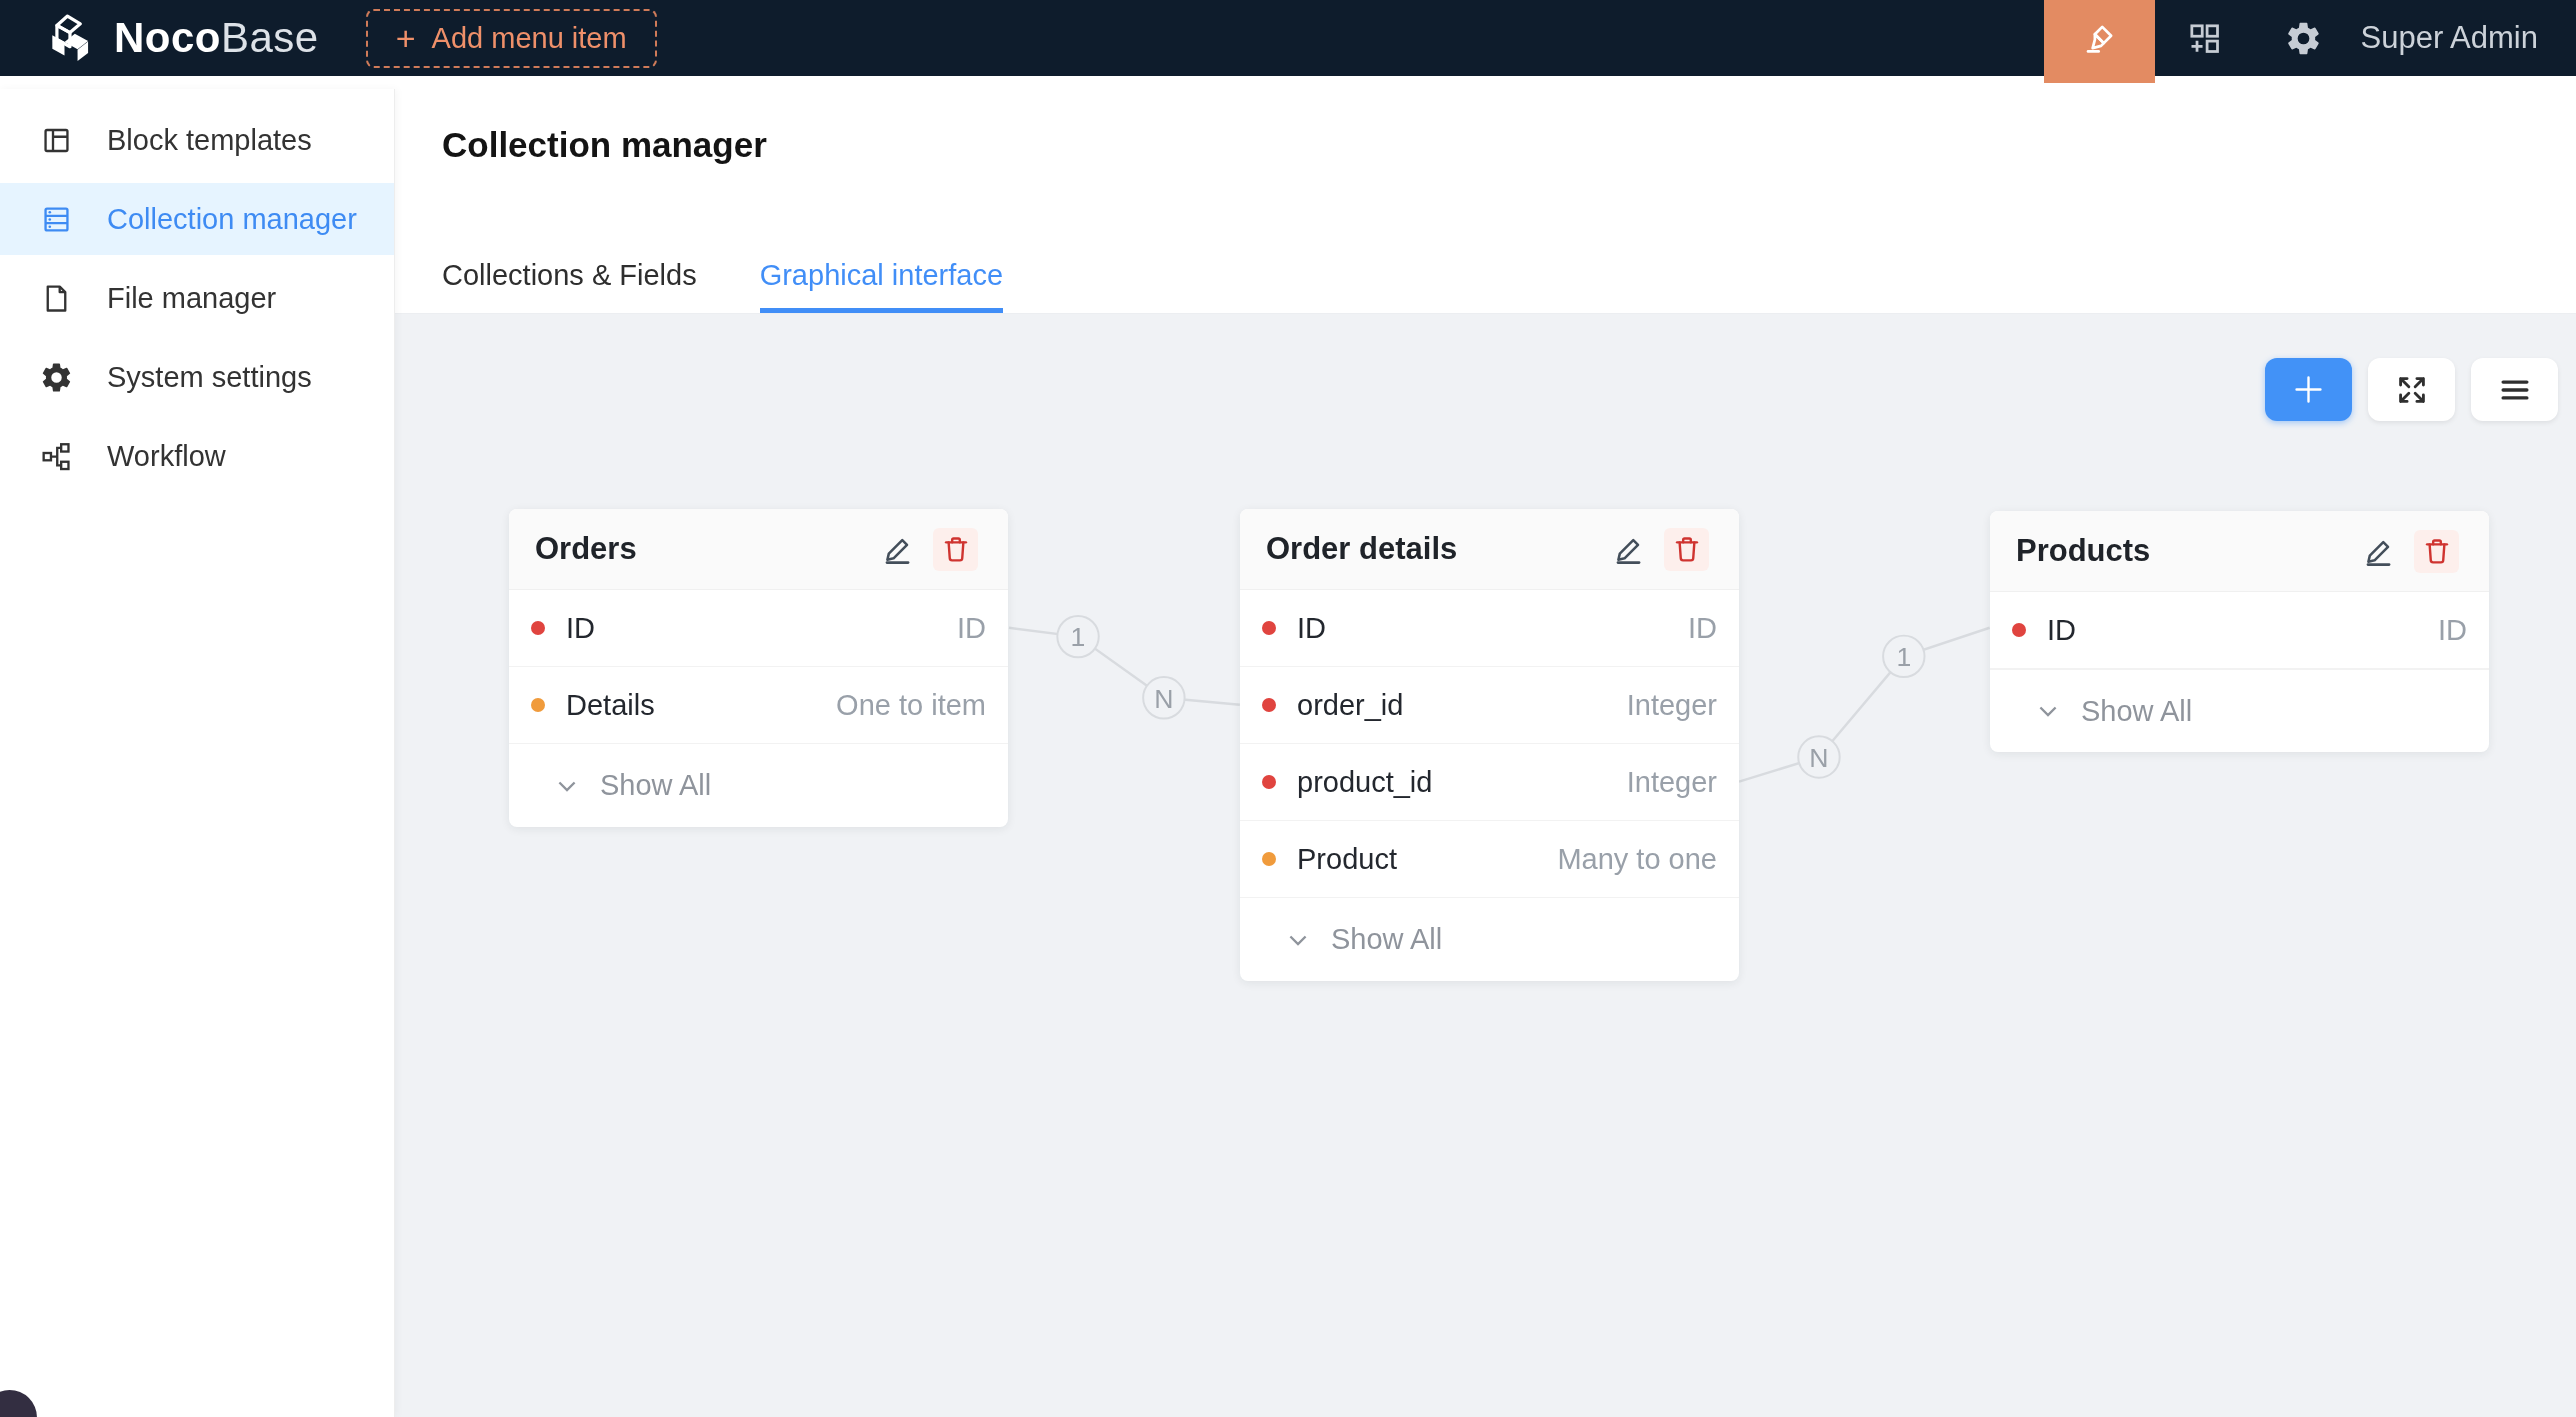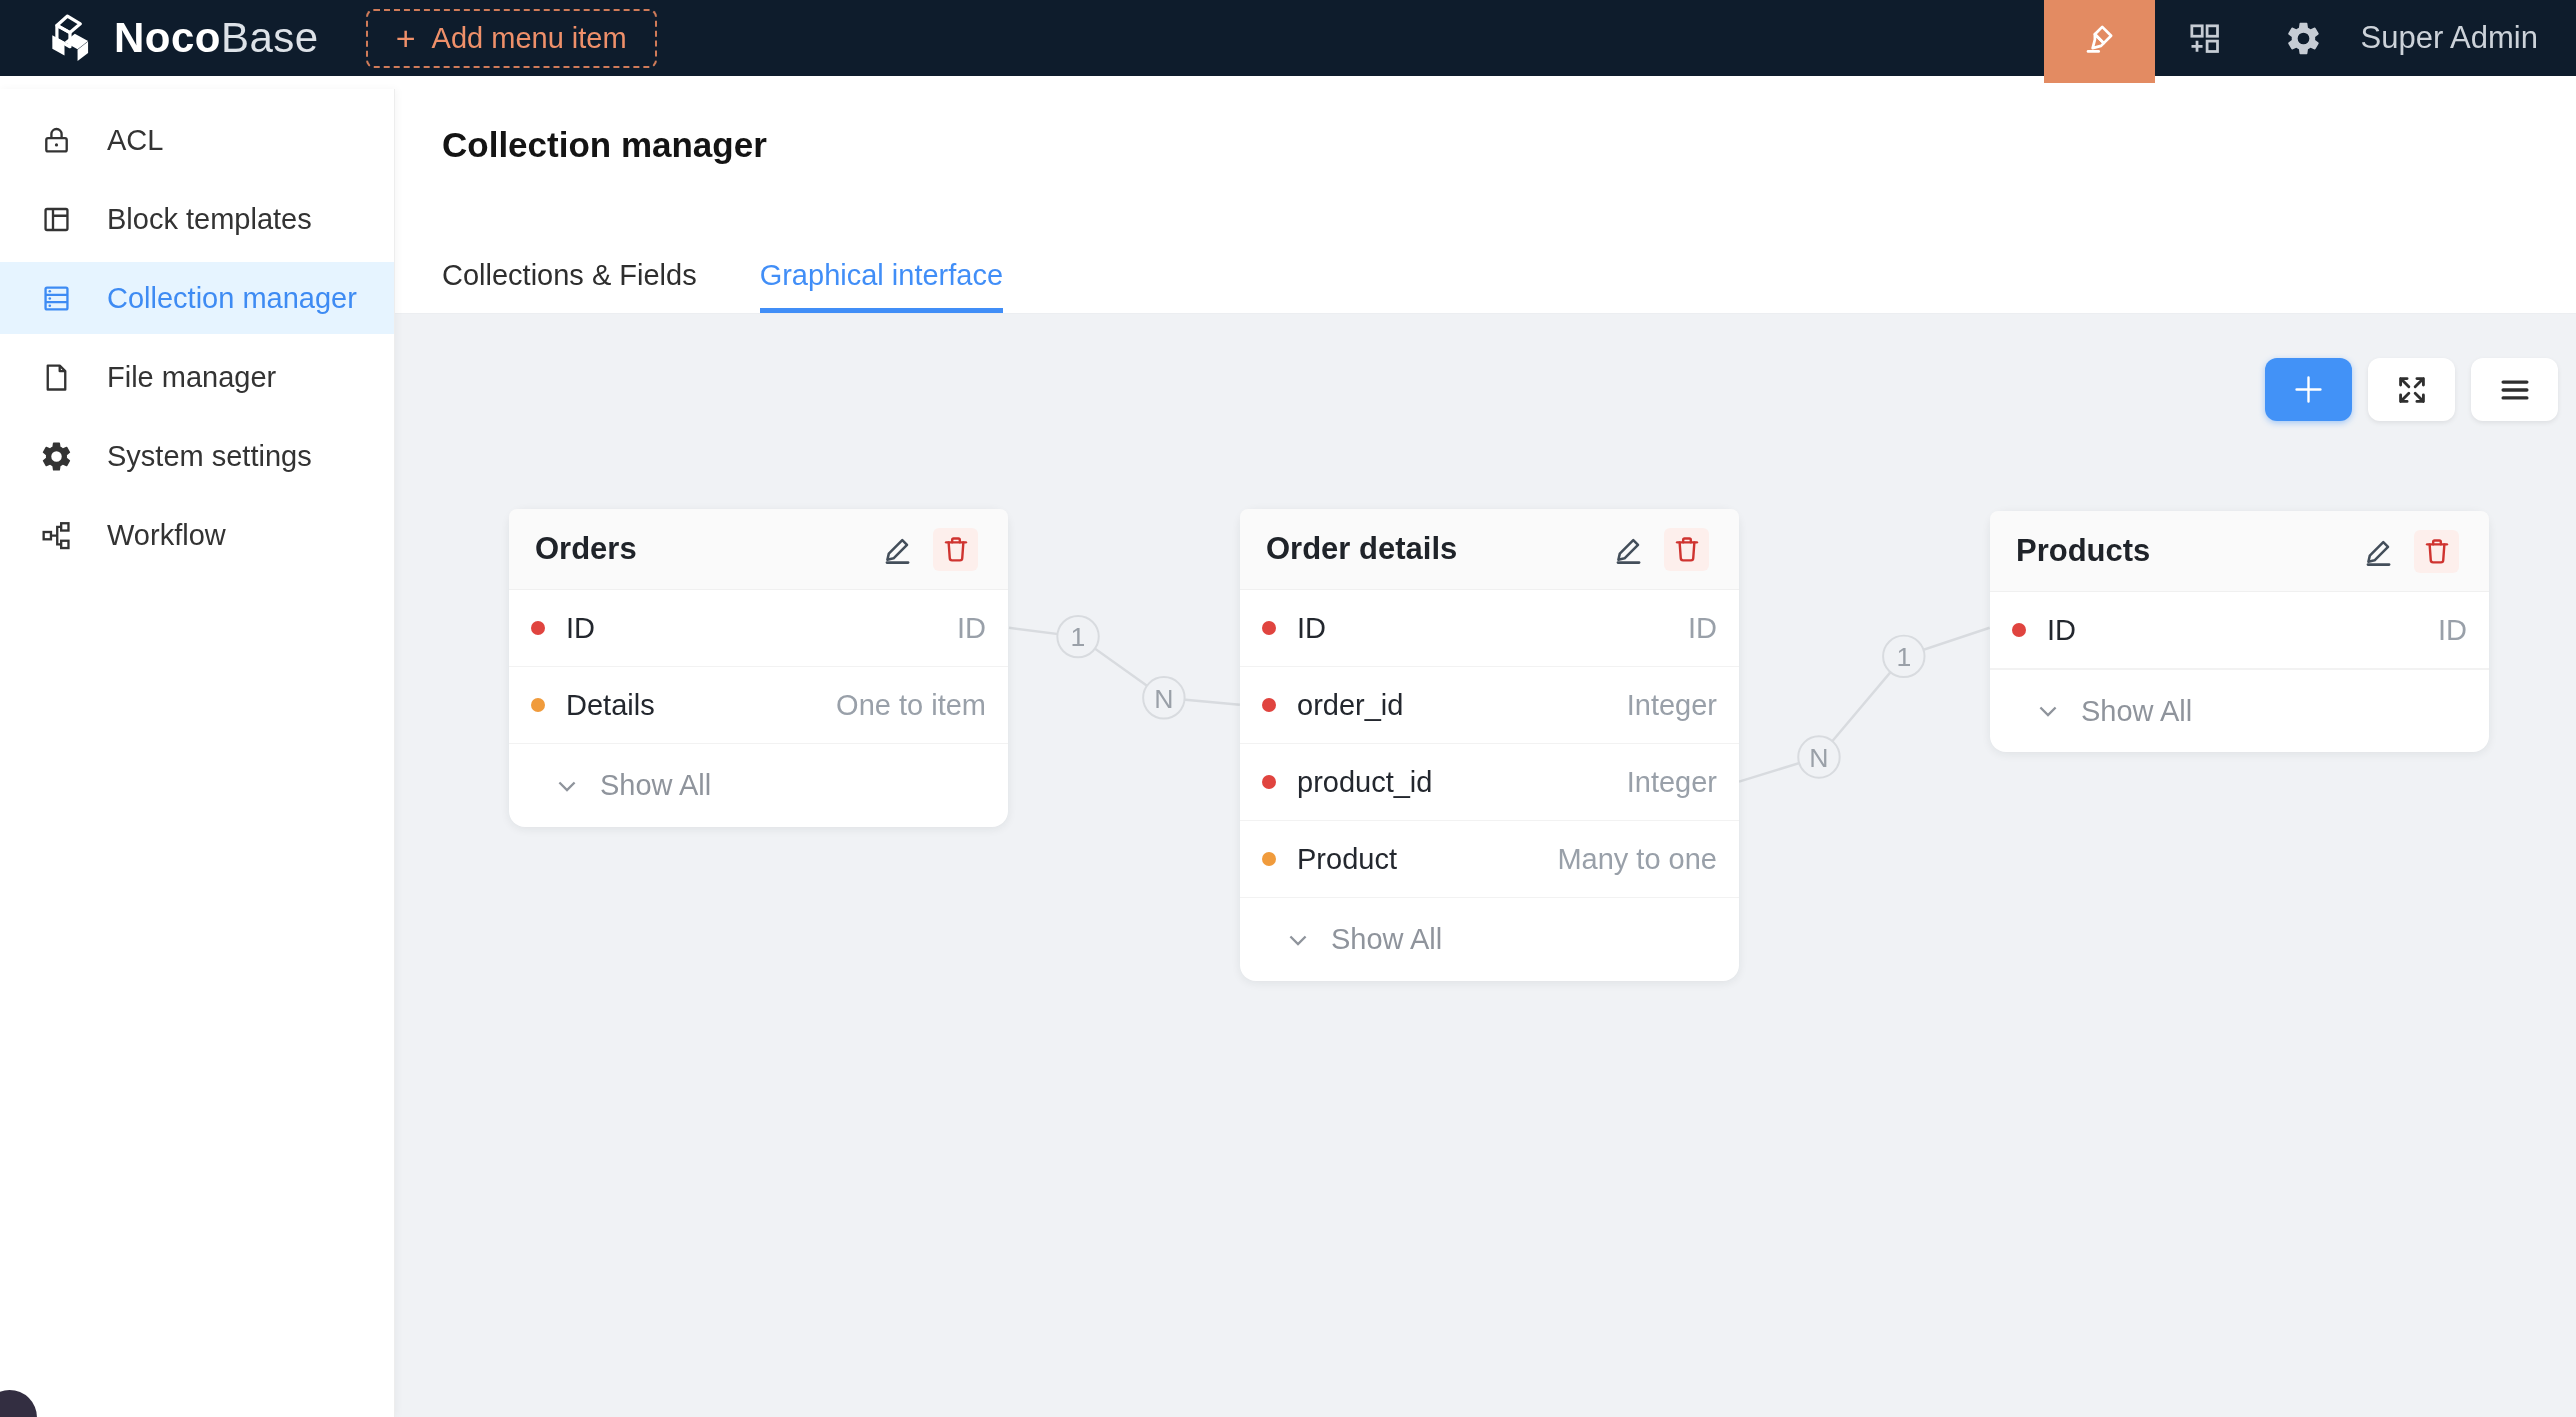--- a/index.html
+++ b/index.html
@@ -50,21 +50,21 @@
   .tb-btn { width:87px; height:63px; border-radius:12px; display:flex; align-items:center;
     justify-content:center; cursor:pointer; background:#fff;
     box-shadow:0 2px 5px rgba(0,0,0,.08); color:#2f2f2f; }
   .tb-btn.primary { background:#4292f7; color:#fff; box-shadow:0 2px 6px rgba(66,146,247,.45); }
 
   svg.connections { position:absolute; left:0; top:0; width:2181px; height:1103px; }
   .conn-line { fill:none; stroke:#d8dbdf; stroke-width:2.5px; }
   .badge-circle { fill:#f0f2f5; stroke:#d8dbdf; stroke-width:2px; }
   .badge-text { fill:#9aa0a8; font-size:27px; font-family:"Liberation Sans",sans-serif; }
 
-  .entity { position:absolute; width:499px; background:#fff; border-radius:16px;
+  .entity { position:absolute; width:499px; background:#fff; border-radius:8px;
     box-shadow:0 2px 10px rgba(31,35,41,.08); }
   .entity-header { height:81px; background:#fafafa; border-radius:8px 8px 0 0;
     border-bottom:1px solid #f0f0f0; display:flex; align-items:center;
     padding:0 30px 0 26px; }
   .entity-title { font-size:31px; font-weight:700; color:#1f2329; flex:1; }
   .hdr-edit { width:39px; height:39px; margin-right:16px; display:flex; align-items:center;
     justify-content:center; color:#434e5a; cursor:pointer; }
   .hdr-del { width:45px; height:43px; background:#fdefec; border-radius:6px; display:flex;
     align-items:center; justify-content:center; color:#cf3430; cursor:pointer; }
   .field-row { height:77px; display:flex; align-items:center; padding:0 22px;
@@ -127,28 +127,20 @@
       <path d="M19.14 12.94a7 7 0 0 0 .05-.94 7 7 0 0 0-.05-.94l2.03-1.58a.5.5 0 0 0 .12-.64l-1.92-3.32a.5.5 0 0 0-.61-.22l-2.39.96a7.3 7.3 0 0 0-1.62-.94l-.36-2.54a.5.5 0 0 0-.5-.42h-3.84a.5.5 0 0 0-.5.42l-.36 2.54a7.3 7.3 0 0 0-1.62.94l-2.39-.96a.5.5 0 0 0-.61.22L2.65 8.84a.5.5 0 0 0 .12.64l2.03 1.58a7 7 0 0 0 0 1.88l-2.03 1.58a.5.5 0 0 0-.12.64l1.92 3.32c.14.24.42.34.61.22l2.39-.96c.5.38 1.03.7 1.62.94l.36 2.54a.5.5 0 0 0 .5.42h3.84a.5.5 0 0 0 .5-.42l.36-2.54a7.3 7.3 0 0 0 1.62-.94l2.39.96c.24.1.47 0 .61-.22l1.92-3.32a.5.5 0 0 0-.12-.64zM12 15.6A3.6 3.6 0 1 1 15.6 12 3.6 3.6 0 0 1 12 15.6z"></path>
     </svg>
   </div>
 
   <div class="nav-user">Super Admin</div>
 </div>
 
 <div class="sidebar">
   <div class="side-item">
     <svg viewBox="0 0 24 24" fill="none" stroke="currentColor" stroke-width="1.6">
-      <rect x="5" y="10.4" width="14" height="9.1" rx="1.2"></rect>
-      <path d="M8.5 10.4V7.6a3.5 3.5 0 0 1 7 0v2.8"></path>
-      <circle cx="12" cy="15" r="1.1" fill="currentColor" stroke="none"></circle>
-    </svg>
-    <span>ACL</span>
-  </div>
-  <div class="side-item">
-    <svg viewBox="0 0 24 24" fill="none" stroke="currentColor" stroke-width="1.6">
       <rect x="4.5" y="4.8" width="15" height="14.4" rx="1"></rect>
       <path d="M9.6 4.8v14.4M9.6 9.4h9.9"></path>
     </svg>
     <span>Block templates</span>
   </div>
   <div class="side-item active">
     <svg viewBox="0 0 24 24" fill="none" stroke="currentColor" stroke-width="1.6">
       <rect x="4.5" y="4.5" width="15" height="15" rx="1"></rect>
       <path d="M4.5 9.5h15M4.5 14.5h15"></path>
       <circle cx="7.4" cy="7" r=".9" fill="currentColor" stroke="none"></circle>

